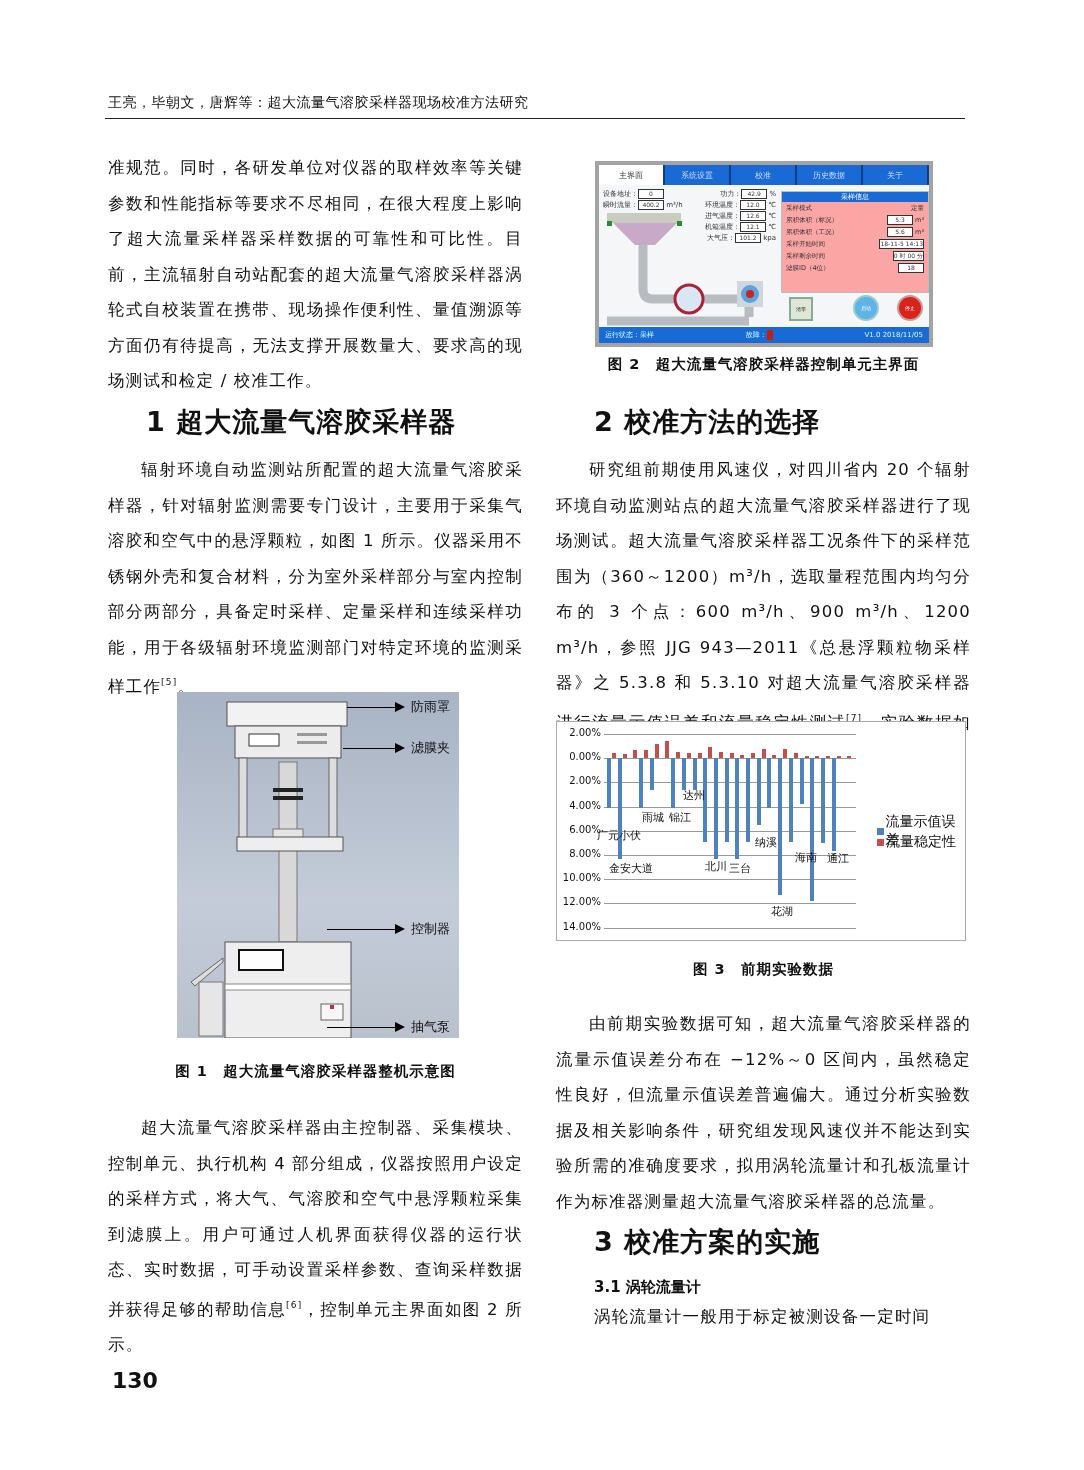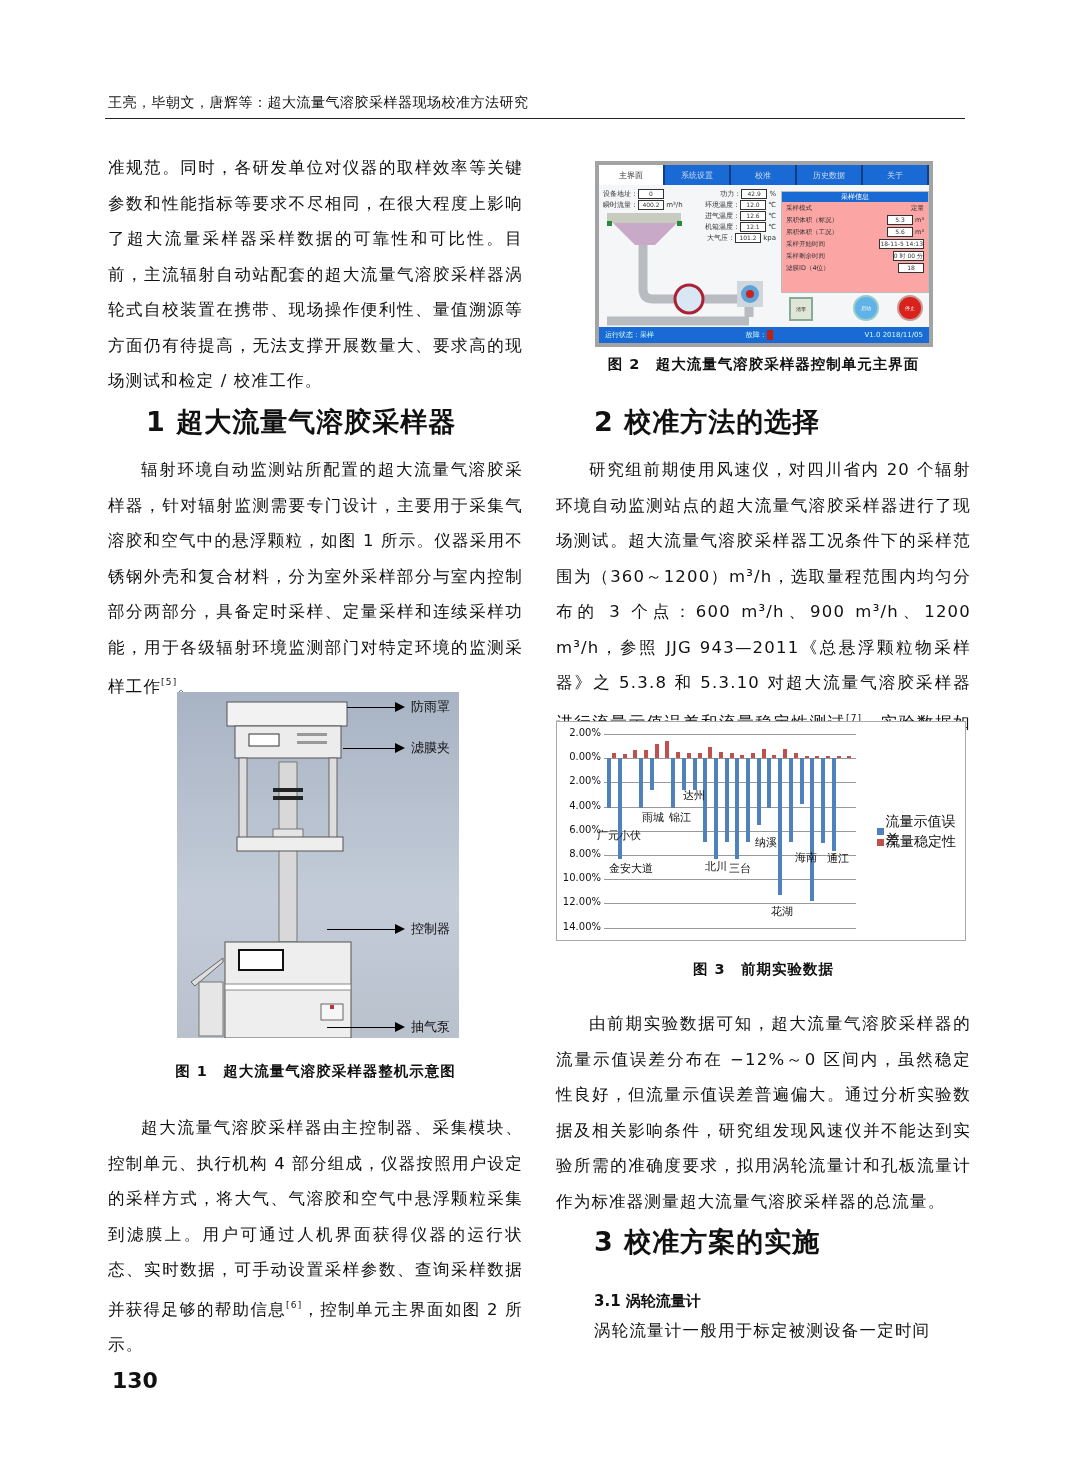--- a/index.html
+++ b/index.html
@@ -267,15 +267,15 @@
     </div>
 </div>
 <div class="caption" style="position:absolute;left:556px;top:960px;width:415px;">图 3　前期实验数据</div>
 
 <div class="col" style="left:556px;top:1006px;">
   <p class="para indent">由前期实验数据可知，超大流量气溶胶采样器的流量示值误差分布在 −12%～0 区间内，虽然稳定性良好，但流量示值误差普遍偏大。通过分析实验数据及相关影响条件，研究组发现风速仪并不能达到实验所需的准确度要求，拟用涡轮流量计和孔板流量计作为标准器测量超大流量气溶胶采样器的总流量。</p>
 </div>
 
 <div class="col" style="left:556px;top:1224px;">
   <div class="h1">3 校准方案的实施</div>
-  <div class="h2" style="margin-top:32px;">3.1 涡轮流量计</div>
+  <div class="h2" style="margin-top:18px;">3.1 涡轮流量计</div>
   <p class="para" style="margin-left:38px;margin-top:2px;">涡轮流量计一般用于标定被测设备一定时间</p>
 </div>
 
 </body></html>

